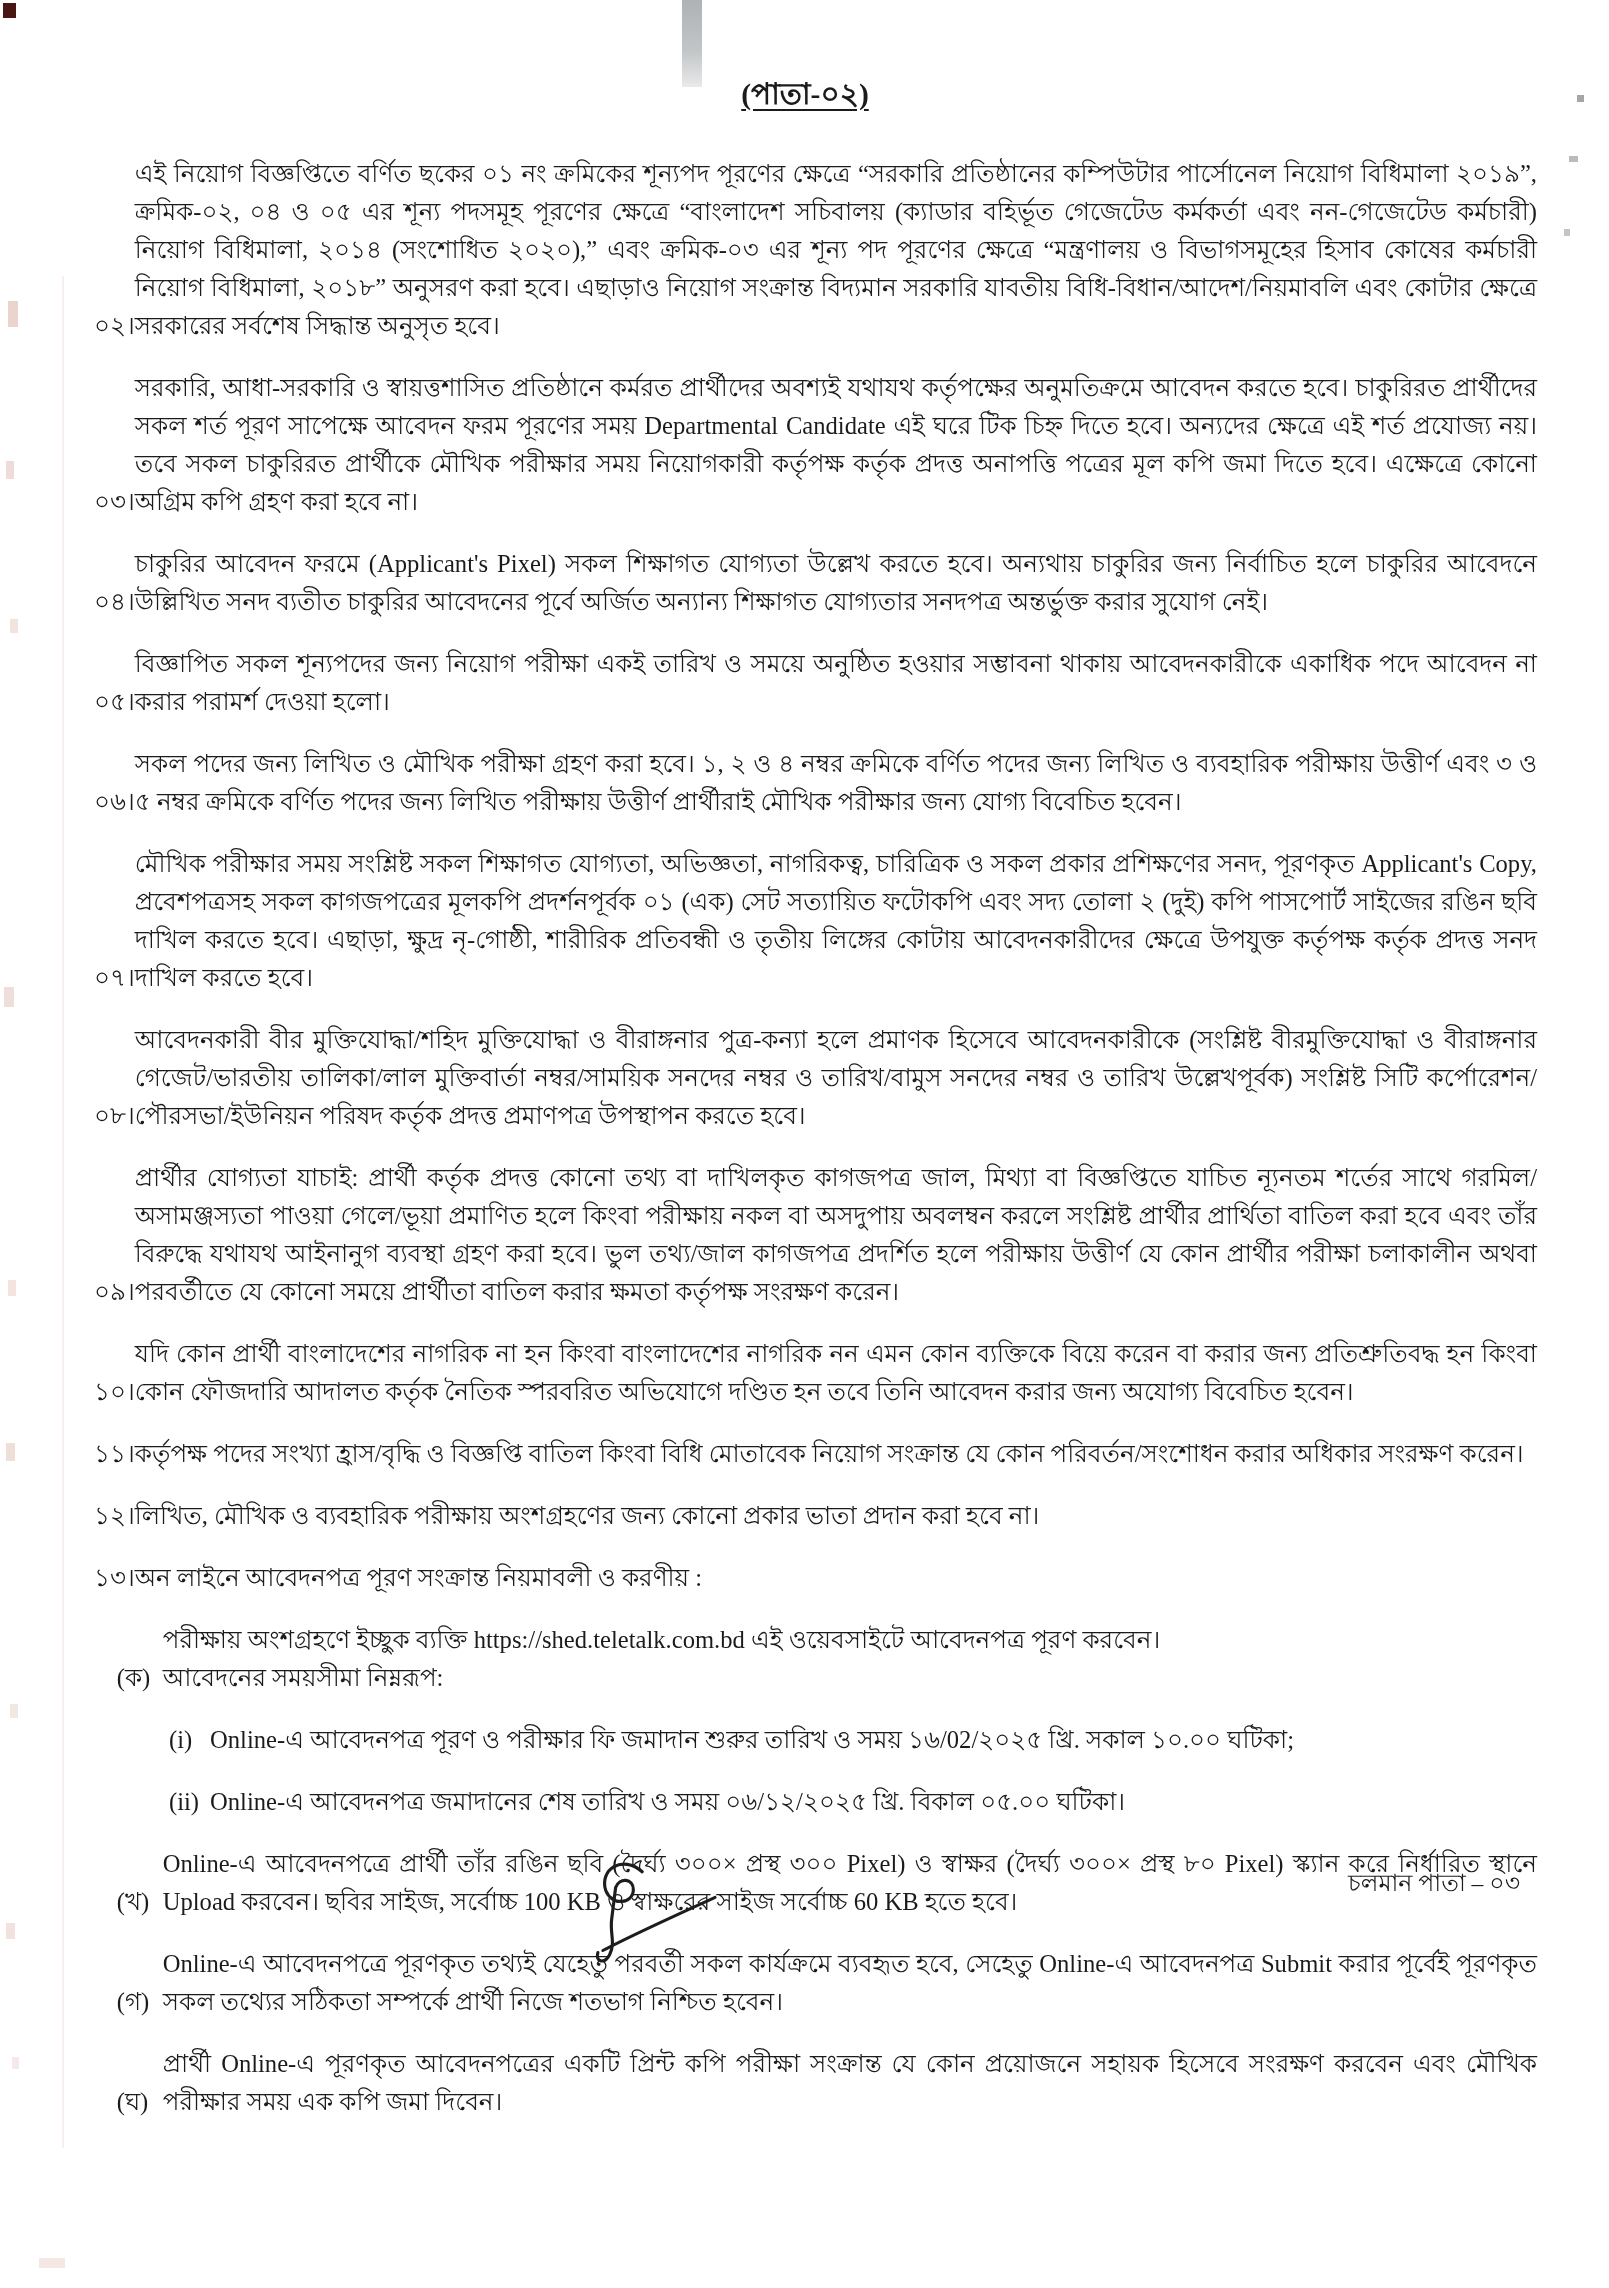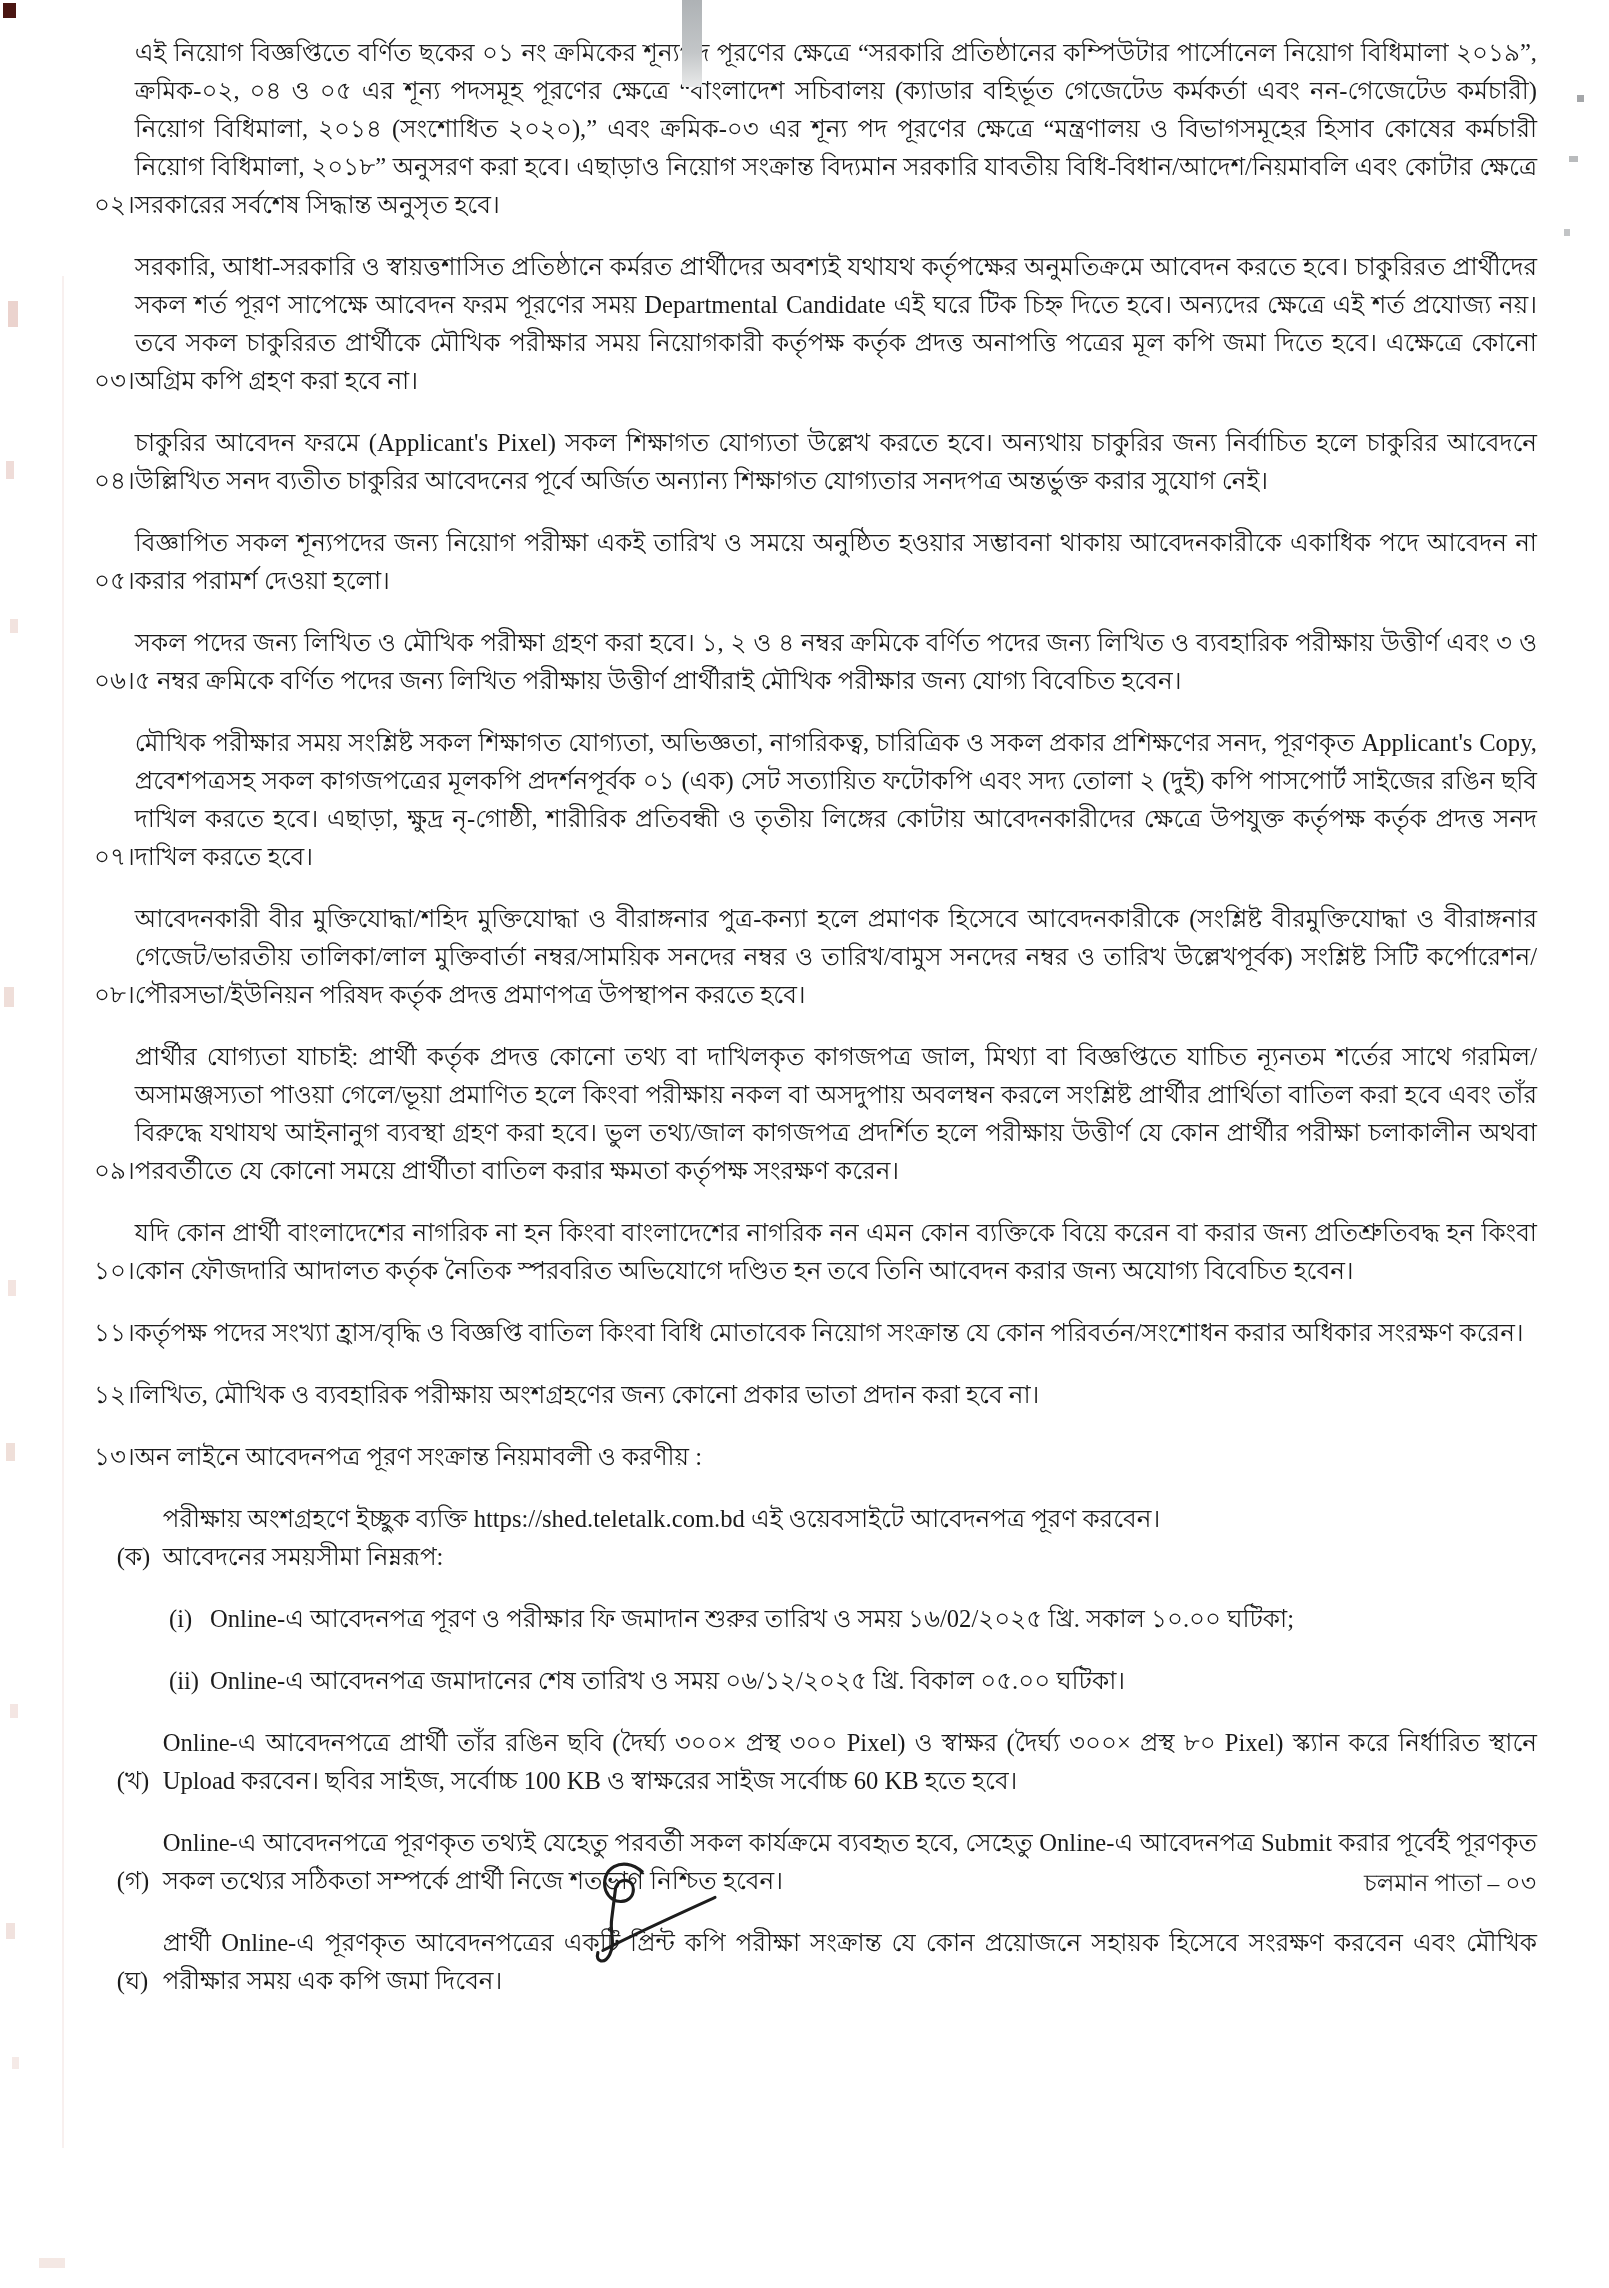--- a/index.html
+++ b/index.html
@@ -30,21 +30,21 @@
   .row{display:flex;align-items:flex-end;}
   .row .marker{flex:0 0 39px;white-space:nowrap;}
   .row .content{flex:1;white-space:pre-wrap;text-align:justify;margin-top:24px;}
   .row.sub{margin-left:22.7px;}
   .row.sub .marker{flex:0 0 46px;}
   .row.subsub{margin-left:75px;}
   .row.subsub .marker{flex:0 0 41px;}
   .b{font-weight:400;}
   .footer-note{
     position:absolute;
-    right:74px;top:1865px;
+    right:90px;top:1865px;
     font-size:23.6px;
   }
   .signature{
     position:absolute;
     left:589px;top:1858px;
   }
   .artifact{position:absolute;pointer-events:none;}
   .scanband{
     position:absolute;left:682px;top:0;width:19.7px;height:87px;
     background:linear-gradient(180deg,#aeb2b5 0%,#c3c6c8 60%,#e9eaea 100%);
@@ -69,20 +69,23 @@
   <div class="artifact" style="left:7.9px;top:1280px;width:7.9px;height:15.8px;background:#dfb8ae;opacity:.38;"></div>
   <div class="artifact" style="left:5.9px;top:1443px;width:8.9px;height:17.7px;background:#d6ae9f;opacity:.4;"></div>
   <div class="artifact" style="left:9.9px;top:1704px;width:7.9px;height:13.8px;background:#dfb8ae;opacity:.35;"></div>
   <div class="artifact" style="left:5.9px;top:1923px;width:8.9px;height:15.8px;background:#d8aca0;opacity:.35;"></div>
   <div class="artifact" style="left:11.8px;top:2057px;width:6.9px;height:11.8px;background:#dfb8ae;opacity:.3;"></div>
   <div class="artifact" style="left:39px;top:2258px;width:25.6px;height:9.9px;background:#e7cdc4;opacity:.45;"></div>
   <div class="artifact" style="left:1577px;top:95px;width:6.9px;height:6.9px;background:#8d9094;opacity:.8;"></div>
   <div class="artifact" style="left:1569px;top:156px;width:8.9px;height:5.9px;background:#9b9ea1;opacity:.7;"></div>
   <div class="artifact" style="left:1564px;top:229px;width:5.9px;height:6.9px;background:#a8abae;opacity:.7;"></div>
 
+  <div class="title">
+    <span>(পাতা-০২)</span>
+  </div>
 
   <div class="terms" id="terms-list">
       <div class="row item">
         <span class="marker">০২।</span>
         <span class="content"><span class="">এই নিয়োগ বিজ্ঞপ্তিতে বর্ণিত ছকের ০১ নং ক্রমিকের শূন্যপদ পূরণের ক্ষেত্রে “সরকারি প্রতিষ্ঠানের কম্পিউটার পার্সোনেল নিয়োগ বিধিমালা ২০১৯”, ক্রমিক-০২, ০৪ ও ০৫ এর শূন্য পদসমূহ পূরণের ক্ষেত্রে “বাংলাদেশ সচিবালয় (ক্যাডার বহির্ভূত গেজেটেড কর্মকর্তা এবং নন-গেজেটেড কর্মচারী) নিয়োগ বিধিমালা, ২০১৪ (সংশোধিত ২০২০),” এবং ক্রমিক-০৩ এর শূন্য পদ পূরণের ক্ষেত্রে “মন্ত্রণালয় ও বিভাগসমূহের হিসাব কোষের কর্মচারী নিয়োগ বিধিমালা, ২০১৮” অনুসরণ করা হবে। এছাড়াও নিয়োগ সংক্রান্ত বিদ্যমান সরকারি যাবতীয় বিধি-বিধান/আদেশ/নিয়মাবলি এবং কোটার ক্ষেত্রে সরকারের সর্বশেষ সিদ্ধান্ত অনুসৃত হবে।</span></span>
       </div>
       <div class="row item">
         <span class="marker">০৩।</span>
         <span class="content"><span class="">সরকারি, আধা-সরকারি ও স্বায়ত্তশাসিত প্রতিষ্ঠানে কর্মরত প্রার্থীদের অবশ্যই যথাযথ কর্তৃপক্ষের অনুমতিক্রমে আবেদন করতে হবে। চাকুরিরত প্রার্থীদের সকল শর্ত পূরণ সাপেক্ষে আবেদন ফরম পূরণের সময় Departmental Candidate এই ঘরে টিক চিহ্ন দিতে হবে। অন্যদের ক্ষেত্রে এই শর্ত প্রযোজ্য নয়। তবে সকল চাকুরিরত প্রার্থীকে মৌখিক পরীক্ষার সময় নিয়োগকারী কর্তৃপক্ষ কর্তৃক প্রদত্ত অনাপত্তি পত্রের মূল কপি জমা দিতে হবে। এক্ষেত্রে কোনো অগ্রিম কপি গ্রহণ করা হবে না।</span></span>
       </div>

